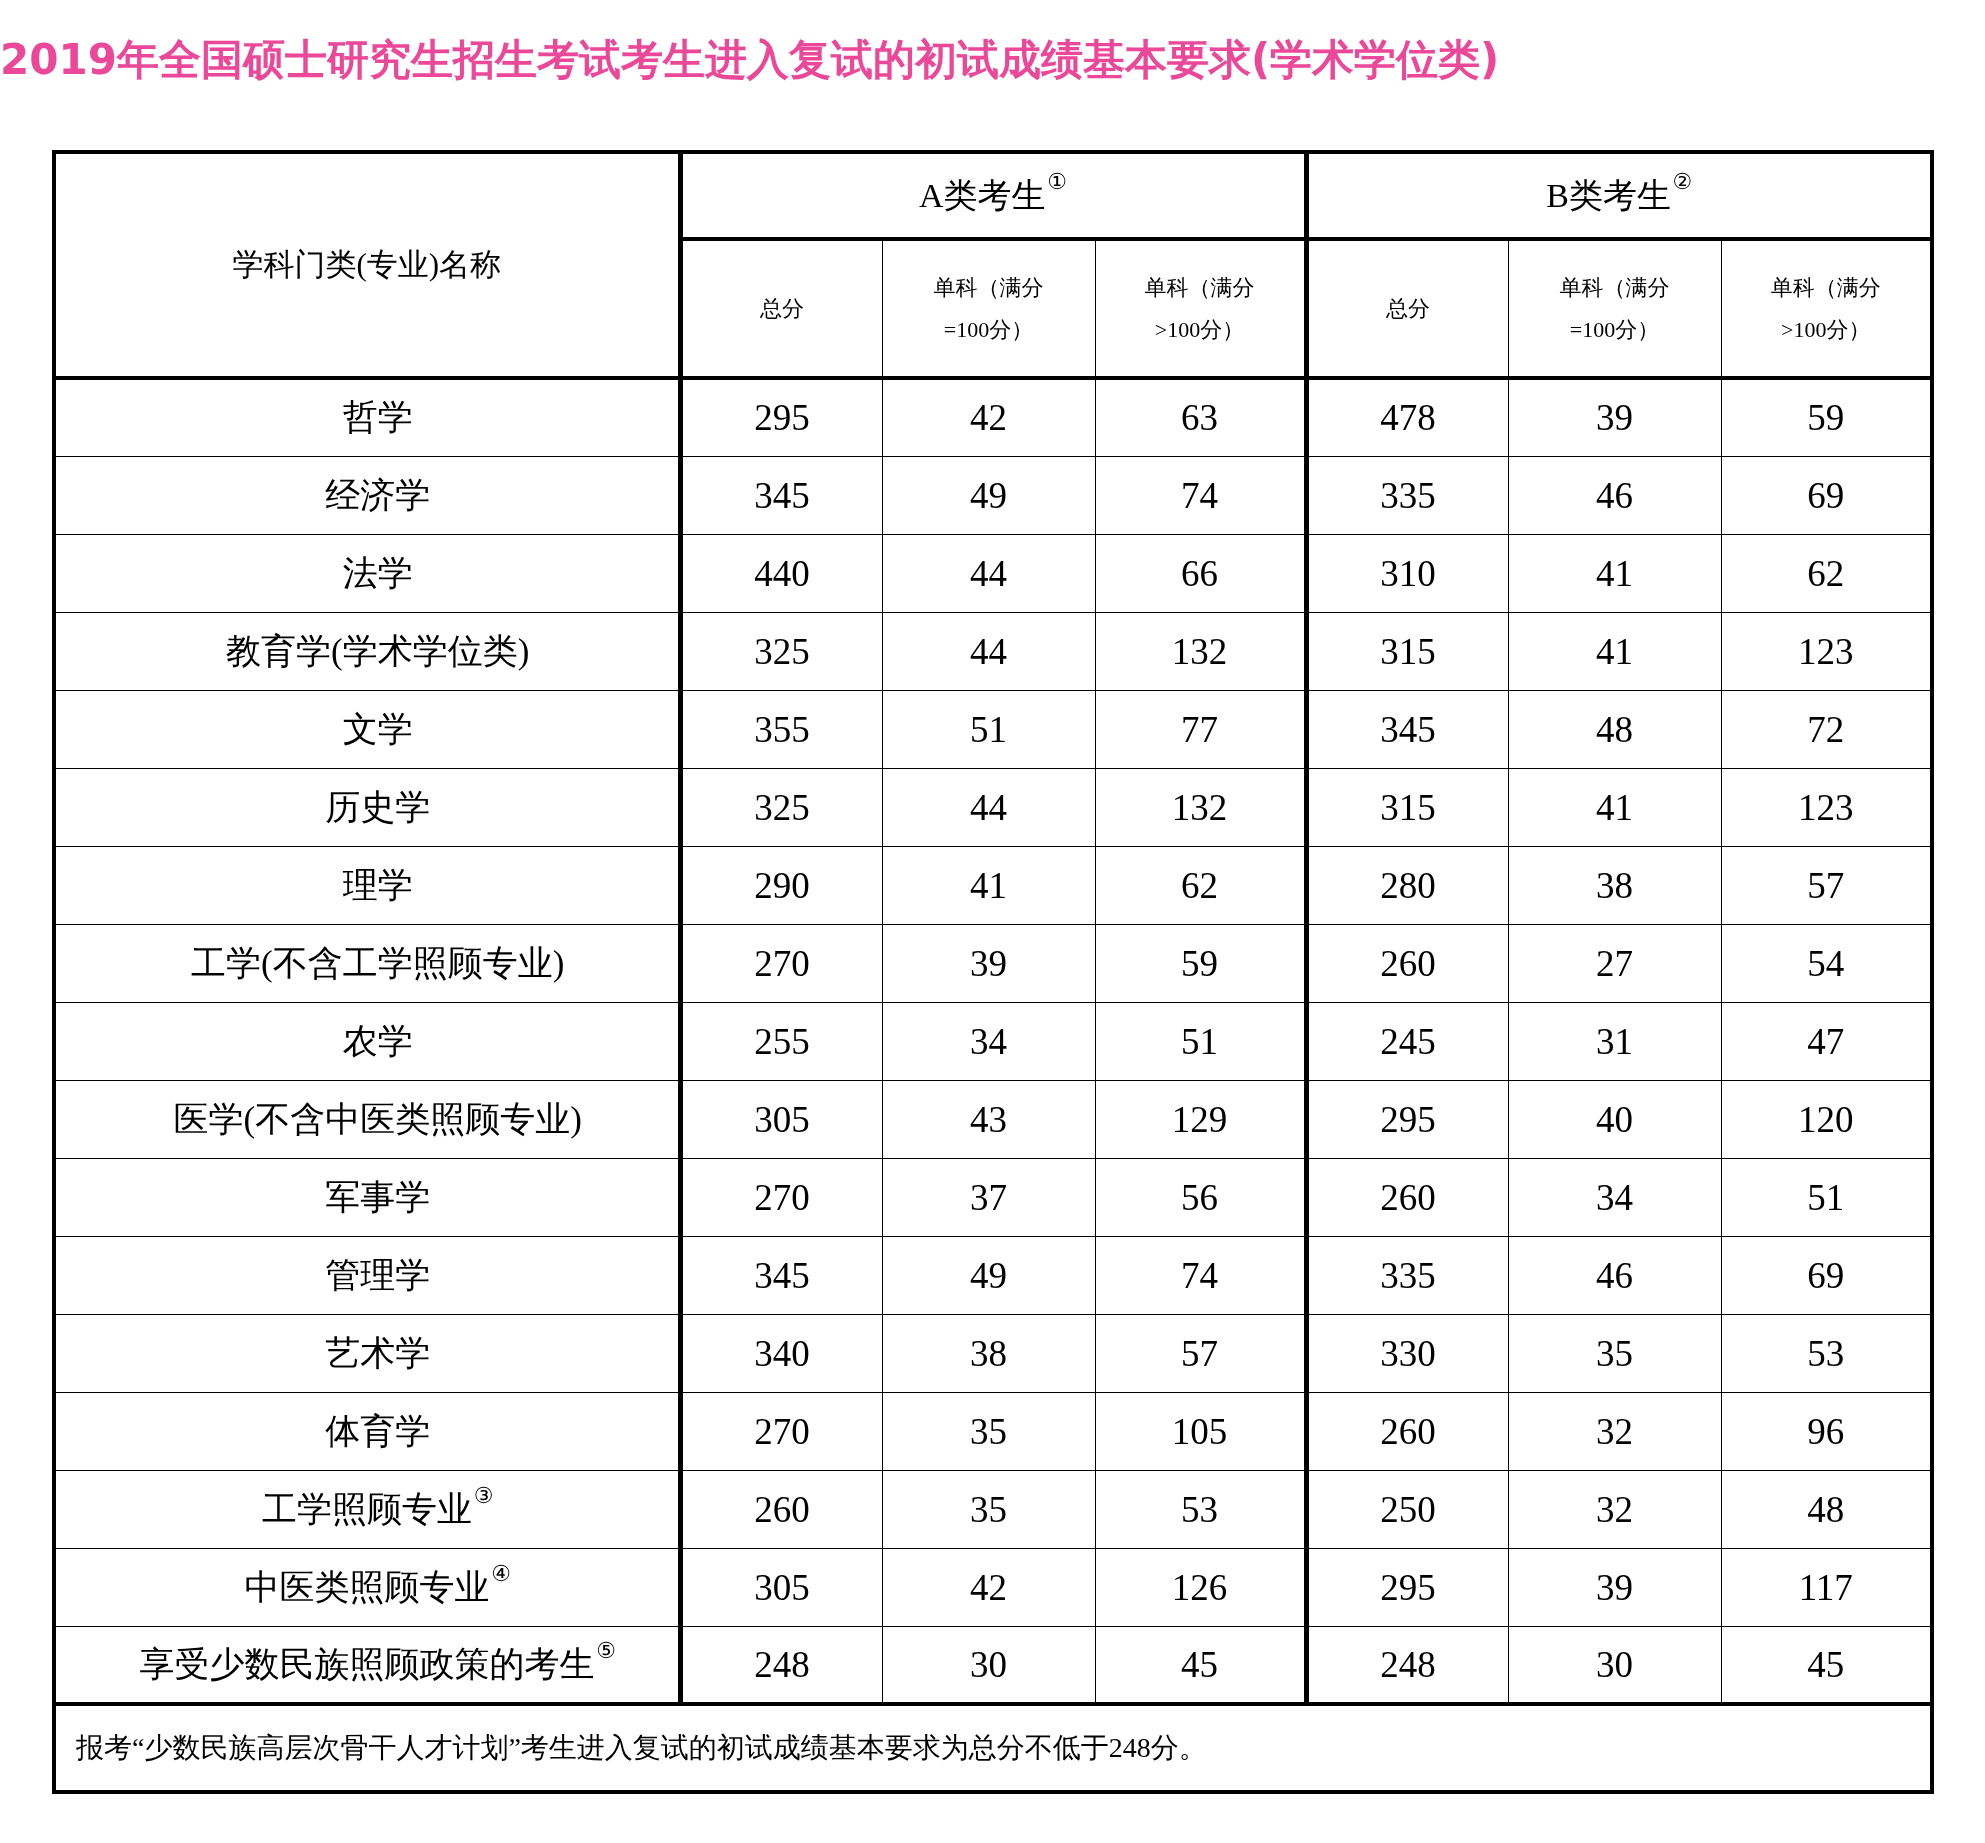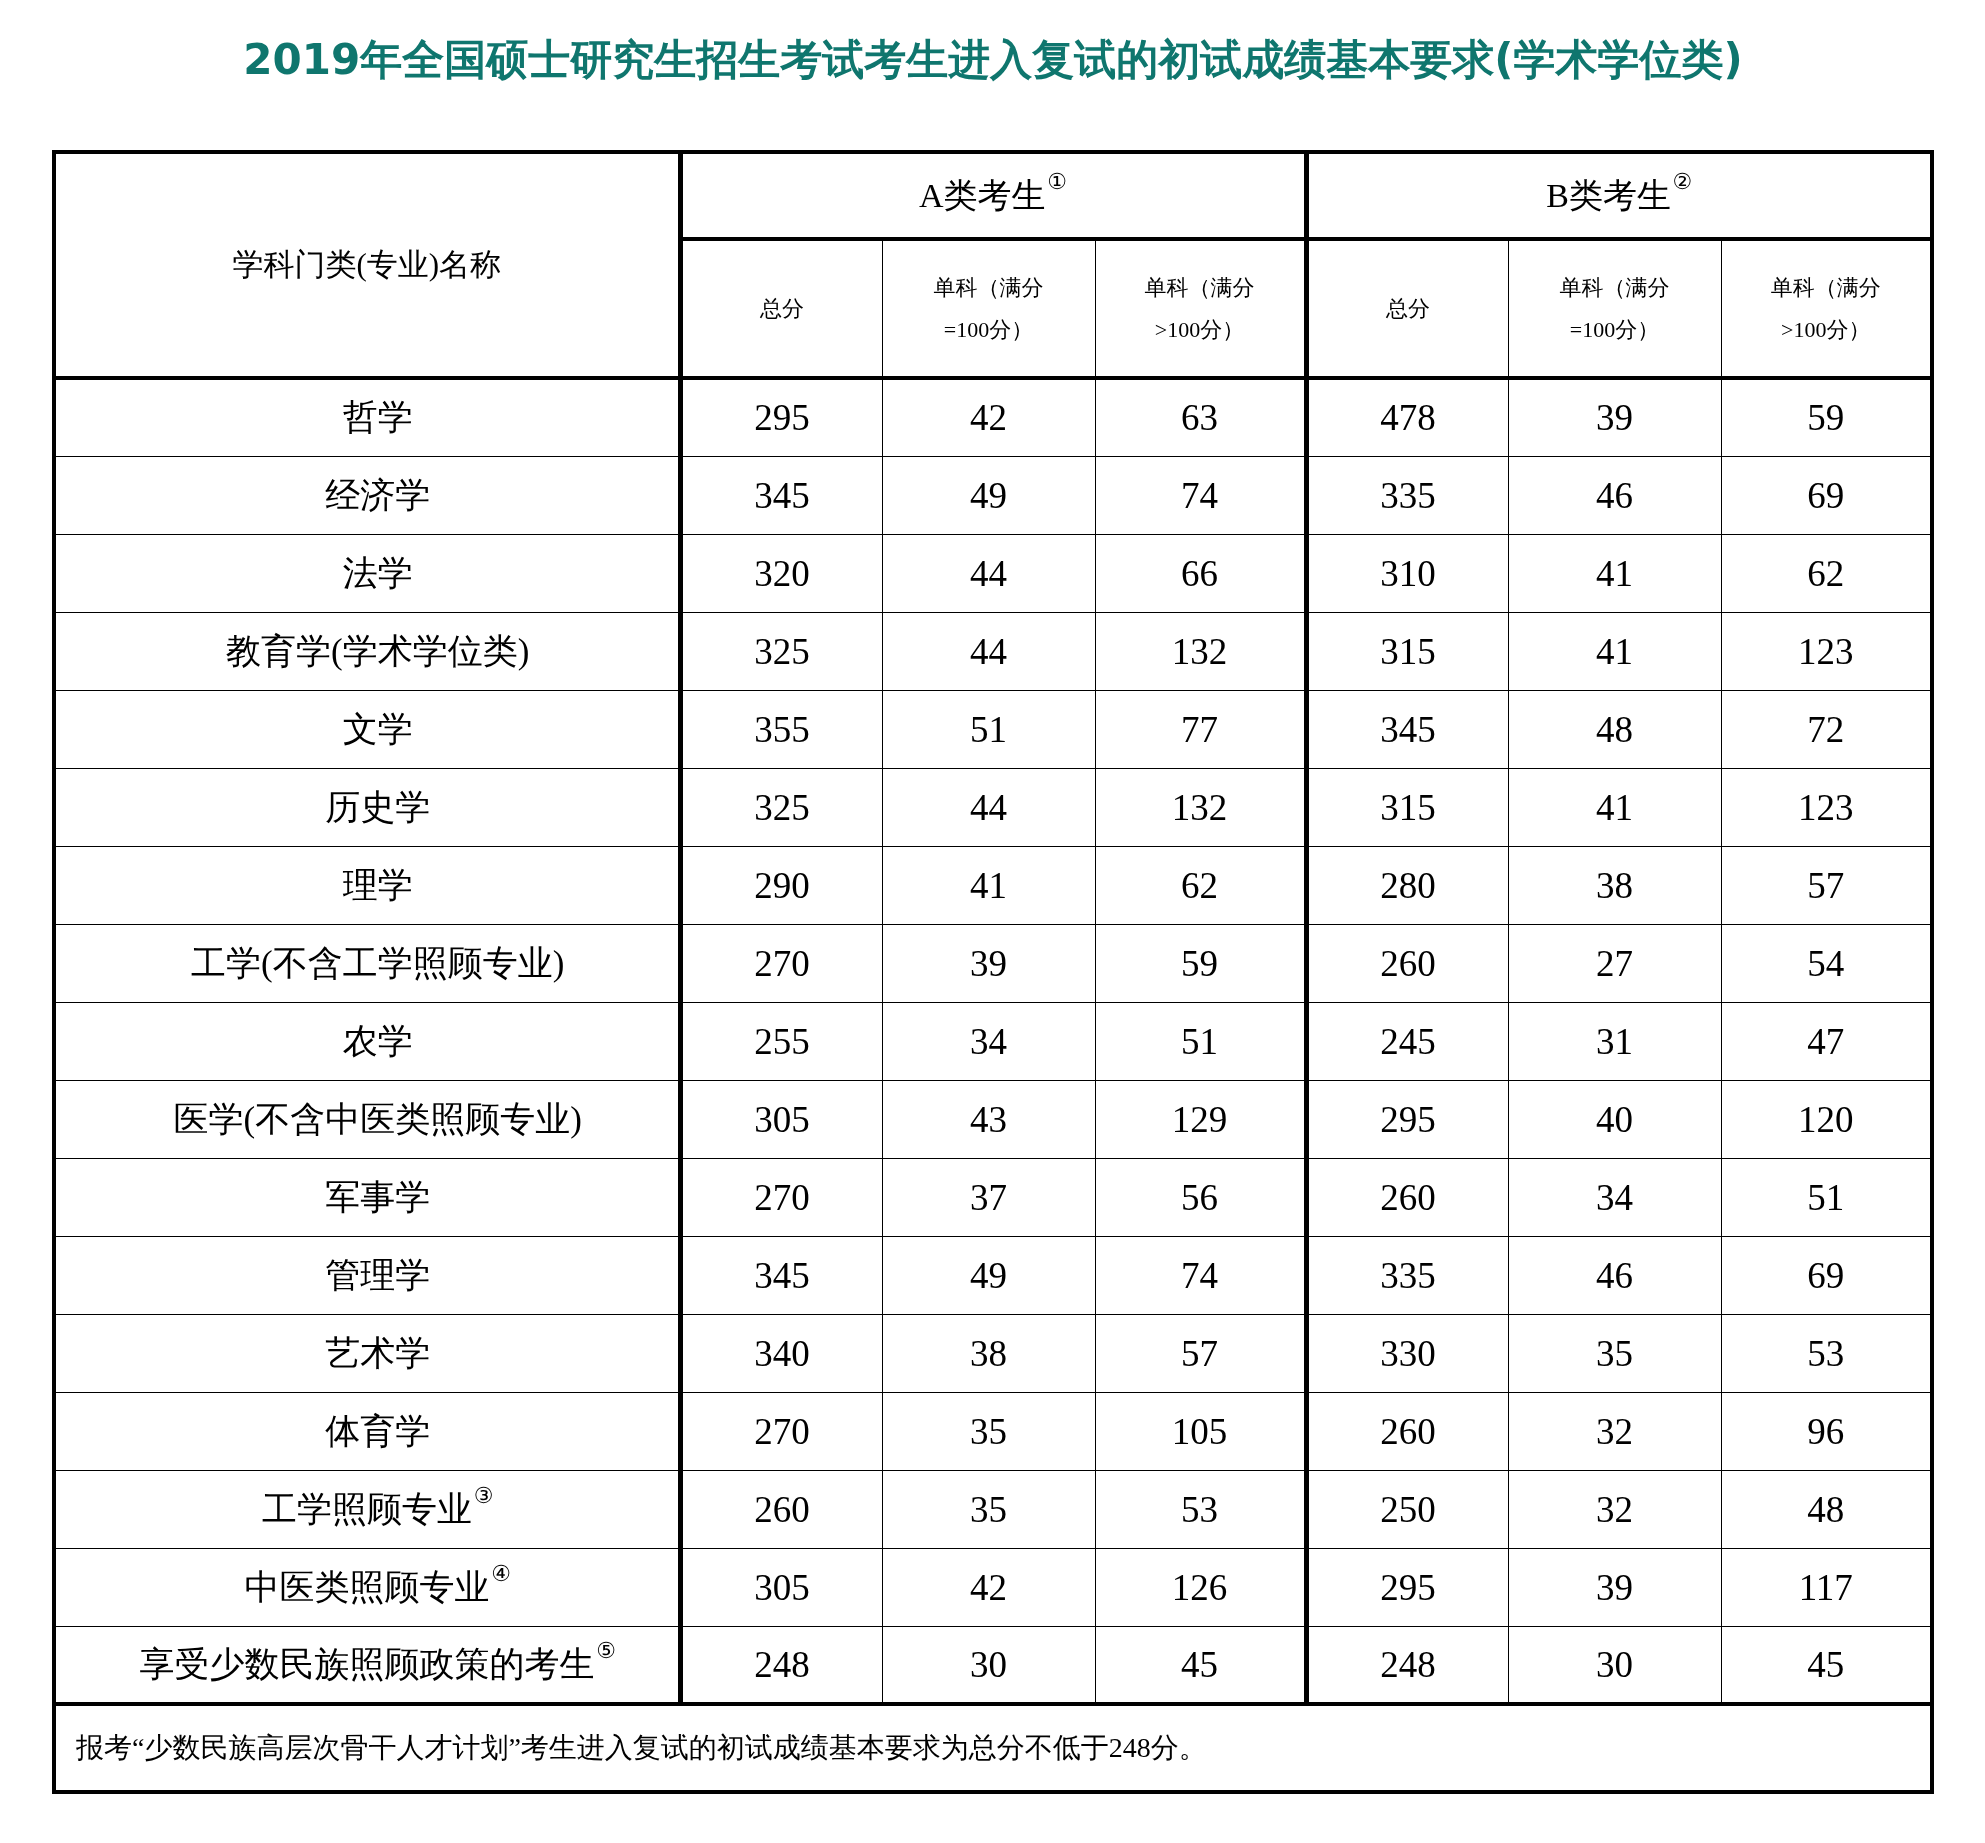--- a/index.html
+++ b/index.html
@@ -22,28 +22,28 @@
     height: 1843px;
     padding: 0;
   }
 
   
   .title {
     position: absolute;
     left: 0;
     top: 34px;
     width: 1986px;
-    text-align: center;
+    text-align: left;
     font-family: "DejaVu Sans", "Liberation Sans", sans-serif;
     font-weight: 700;
     font-size: 42px;
     line-height: 52px;
     letter-spacing: 0px;
     white-space: nowrap;
-    color: #0f766e;
+    color: #ec4899;
   }
 
   
   .table-wrap {
     position: absolute;
     left: 52px;
     top: 150px;
     width: 1877px;
   }
 
@@ -203,21 +203,21 @@
             <td class="namecell thick-right"><span>经济学</span></td>
             <td class="numcell">345</td>
             <td class="numcell">49</td>
             <td class="numcell thick-right">74</td>
             <td class="numcell">335</td>
             <td class="numcell">46</td>
             <td class="numcell">69</td>
           </tr>
           <tr class="datarow">
             <td class="namecell thick-right"><span>法学</span></td>
-            <td class="numcell">320</td>
+            <td class="numcell">440</td>
             <td class="numcell">44</td>
             <td class="numcell thick-right">66</td>
             <td class="numcell">310</td>
             <td class="numcell">41</td>
             <td class="numcell">62</td>
           </tr>
           <tr class="datarow">
             <td class="namecell thick-right"><span>教育学(学术学位类)</span></td>
             <td class="numcell">325</td>
             <td class="numcell">44</td>

